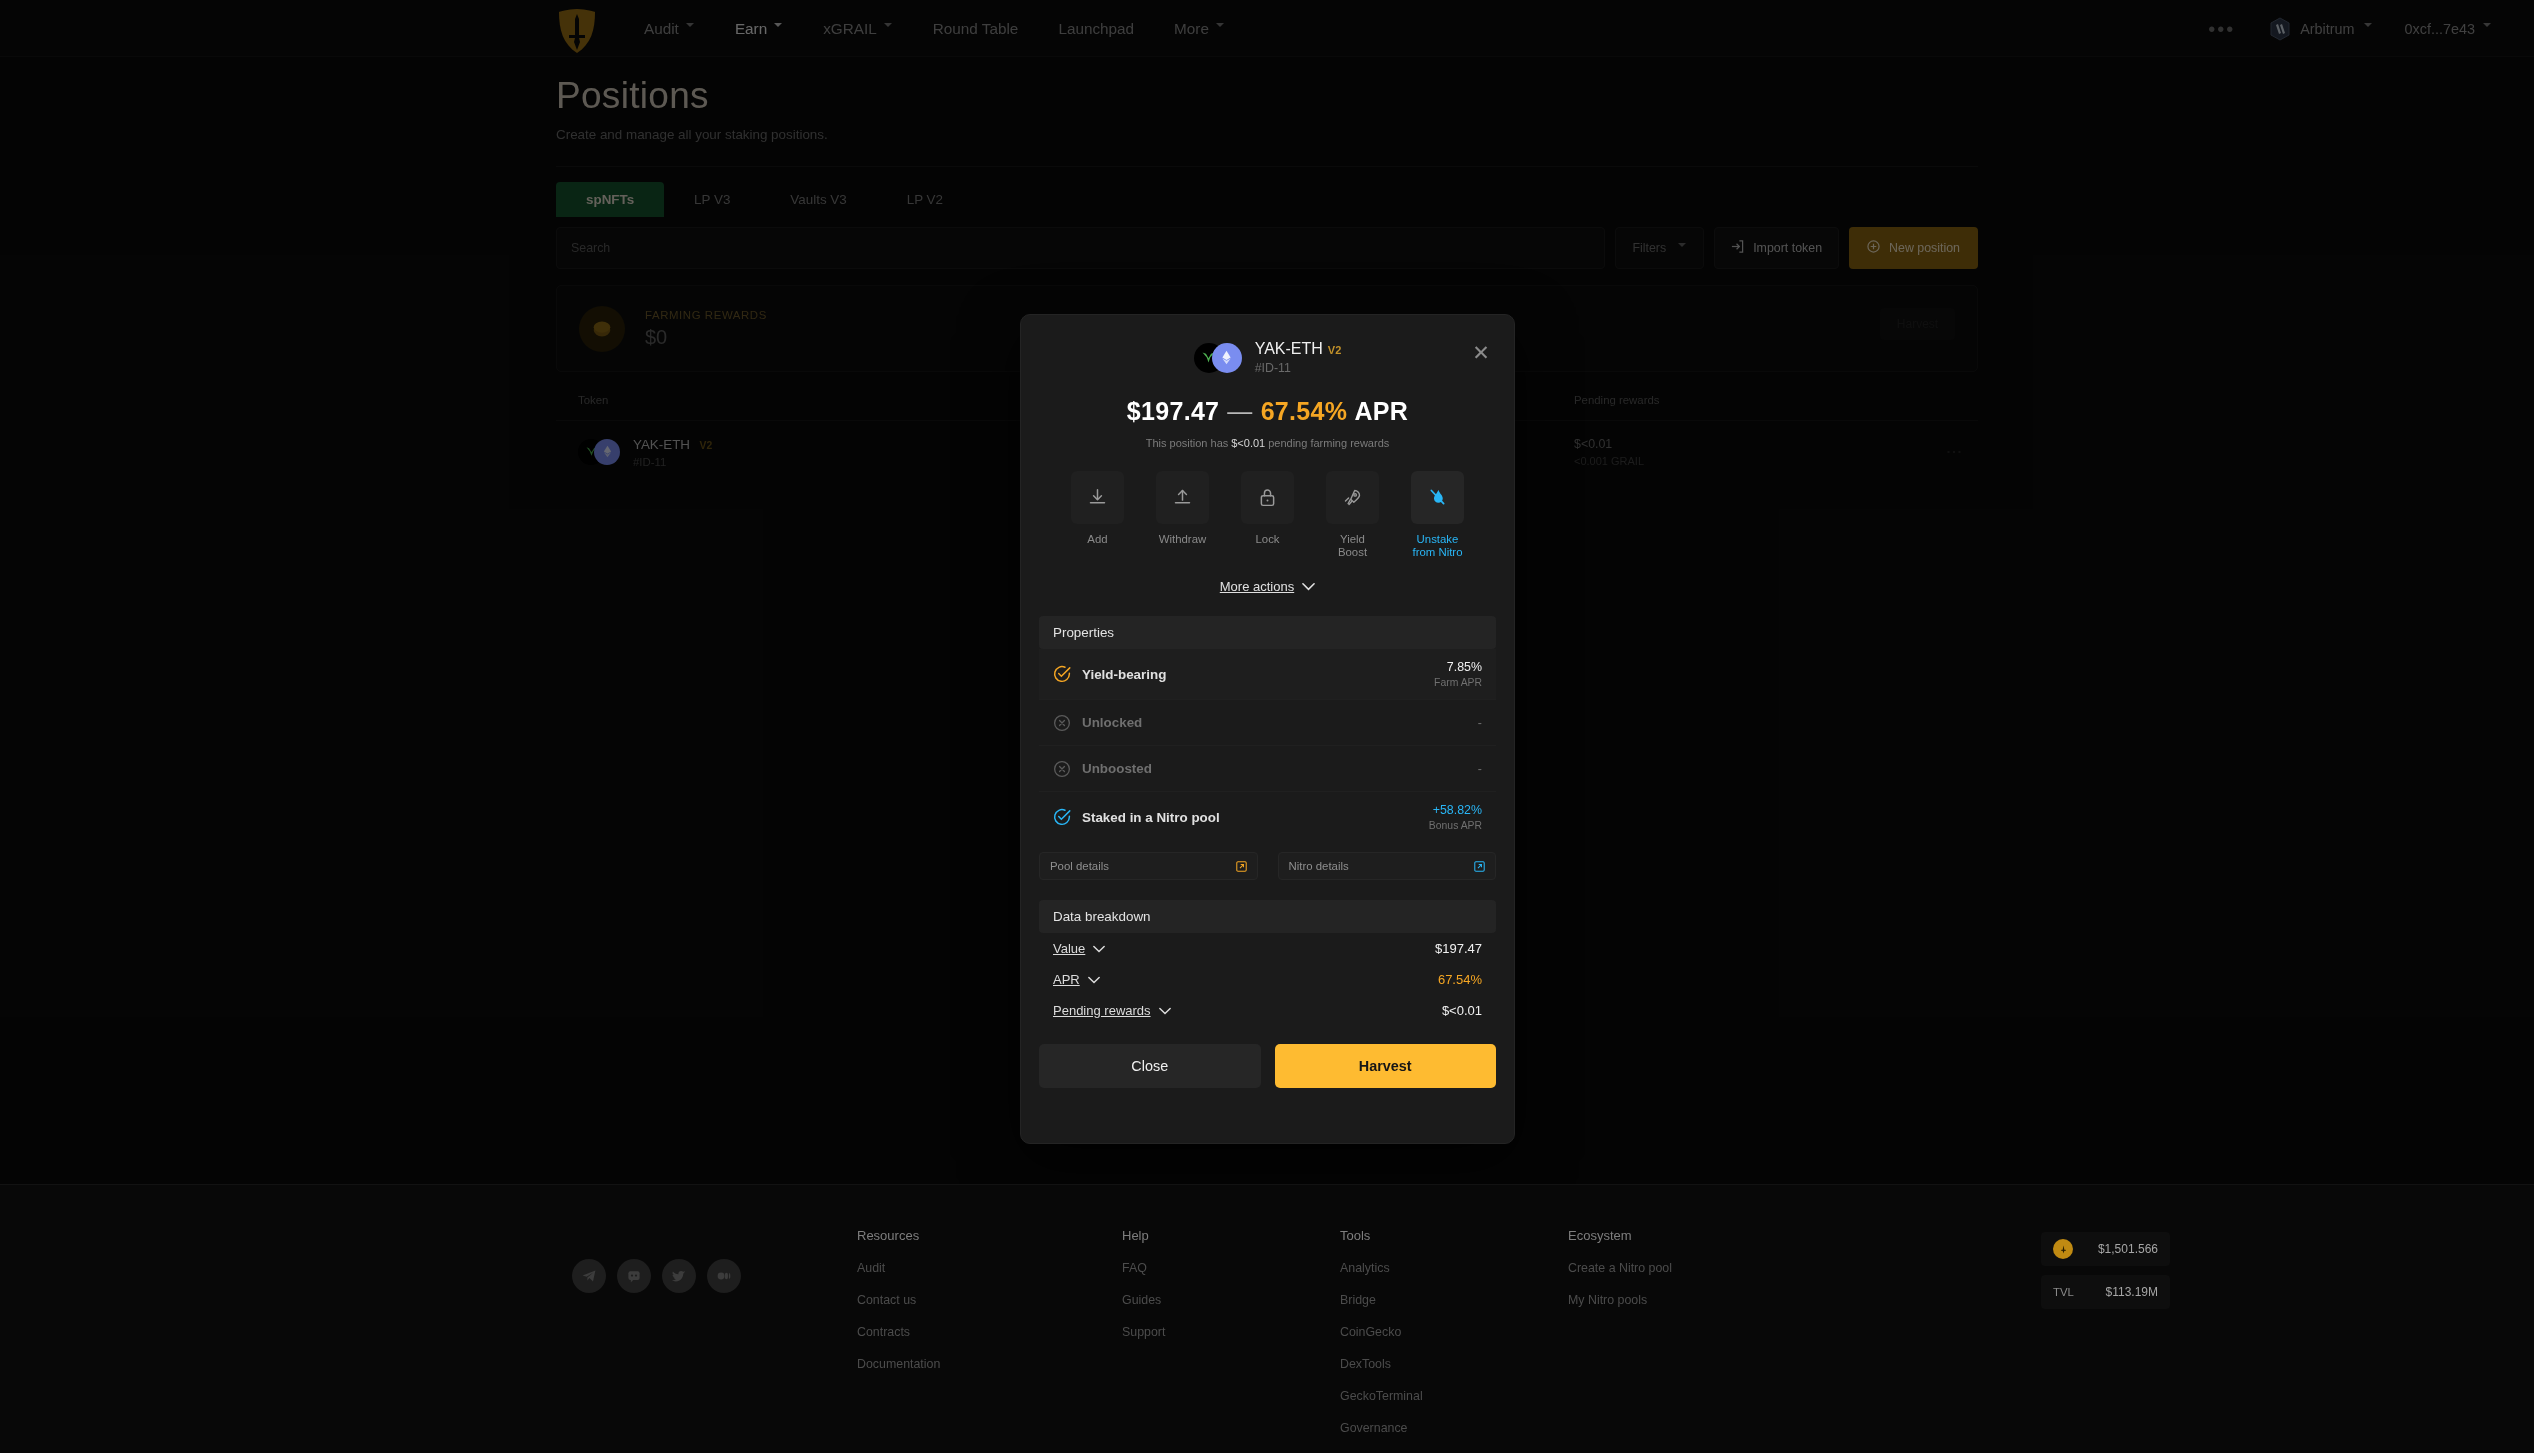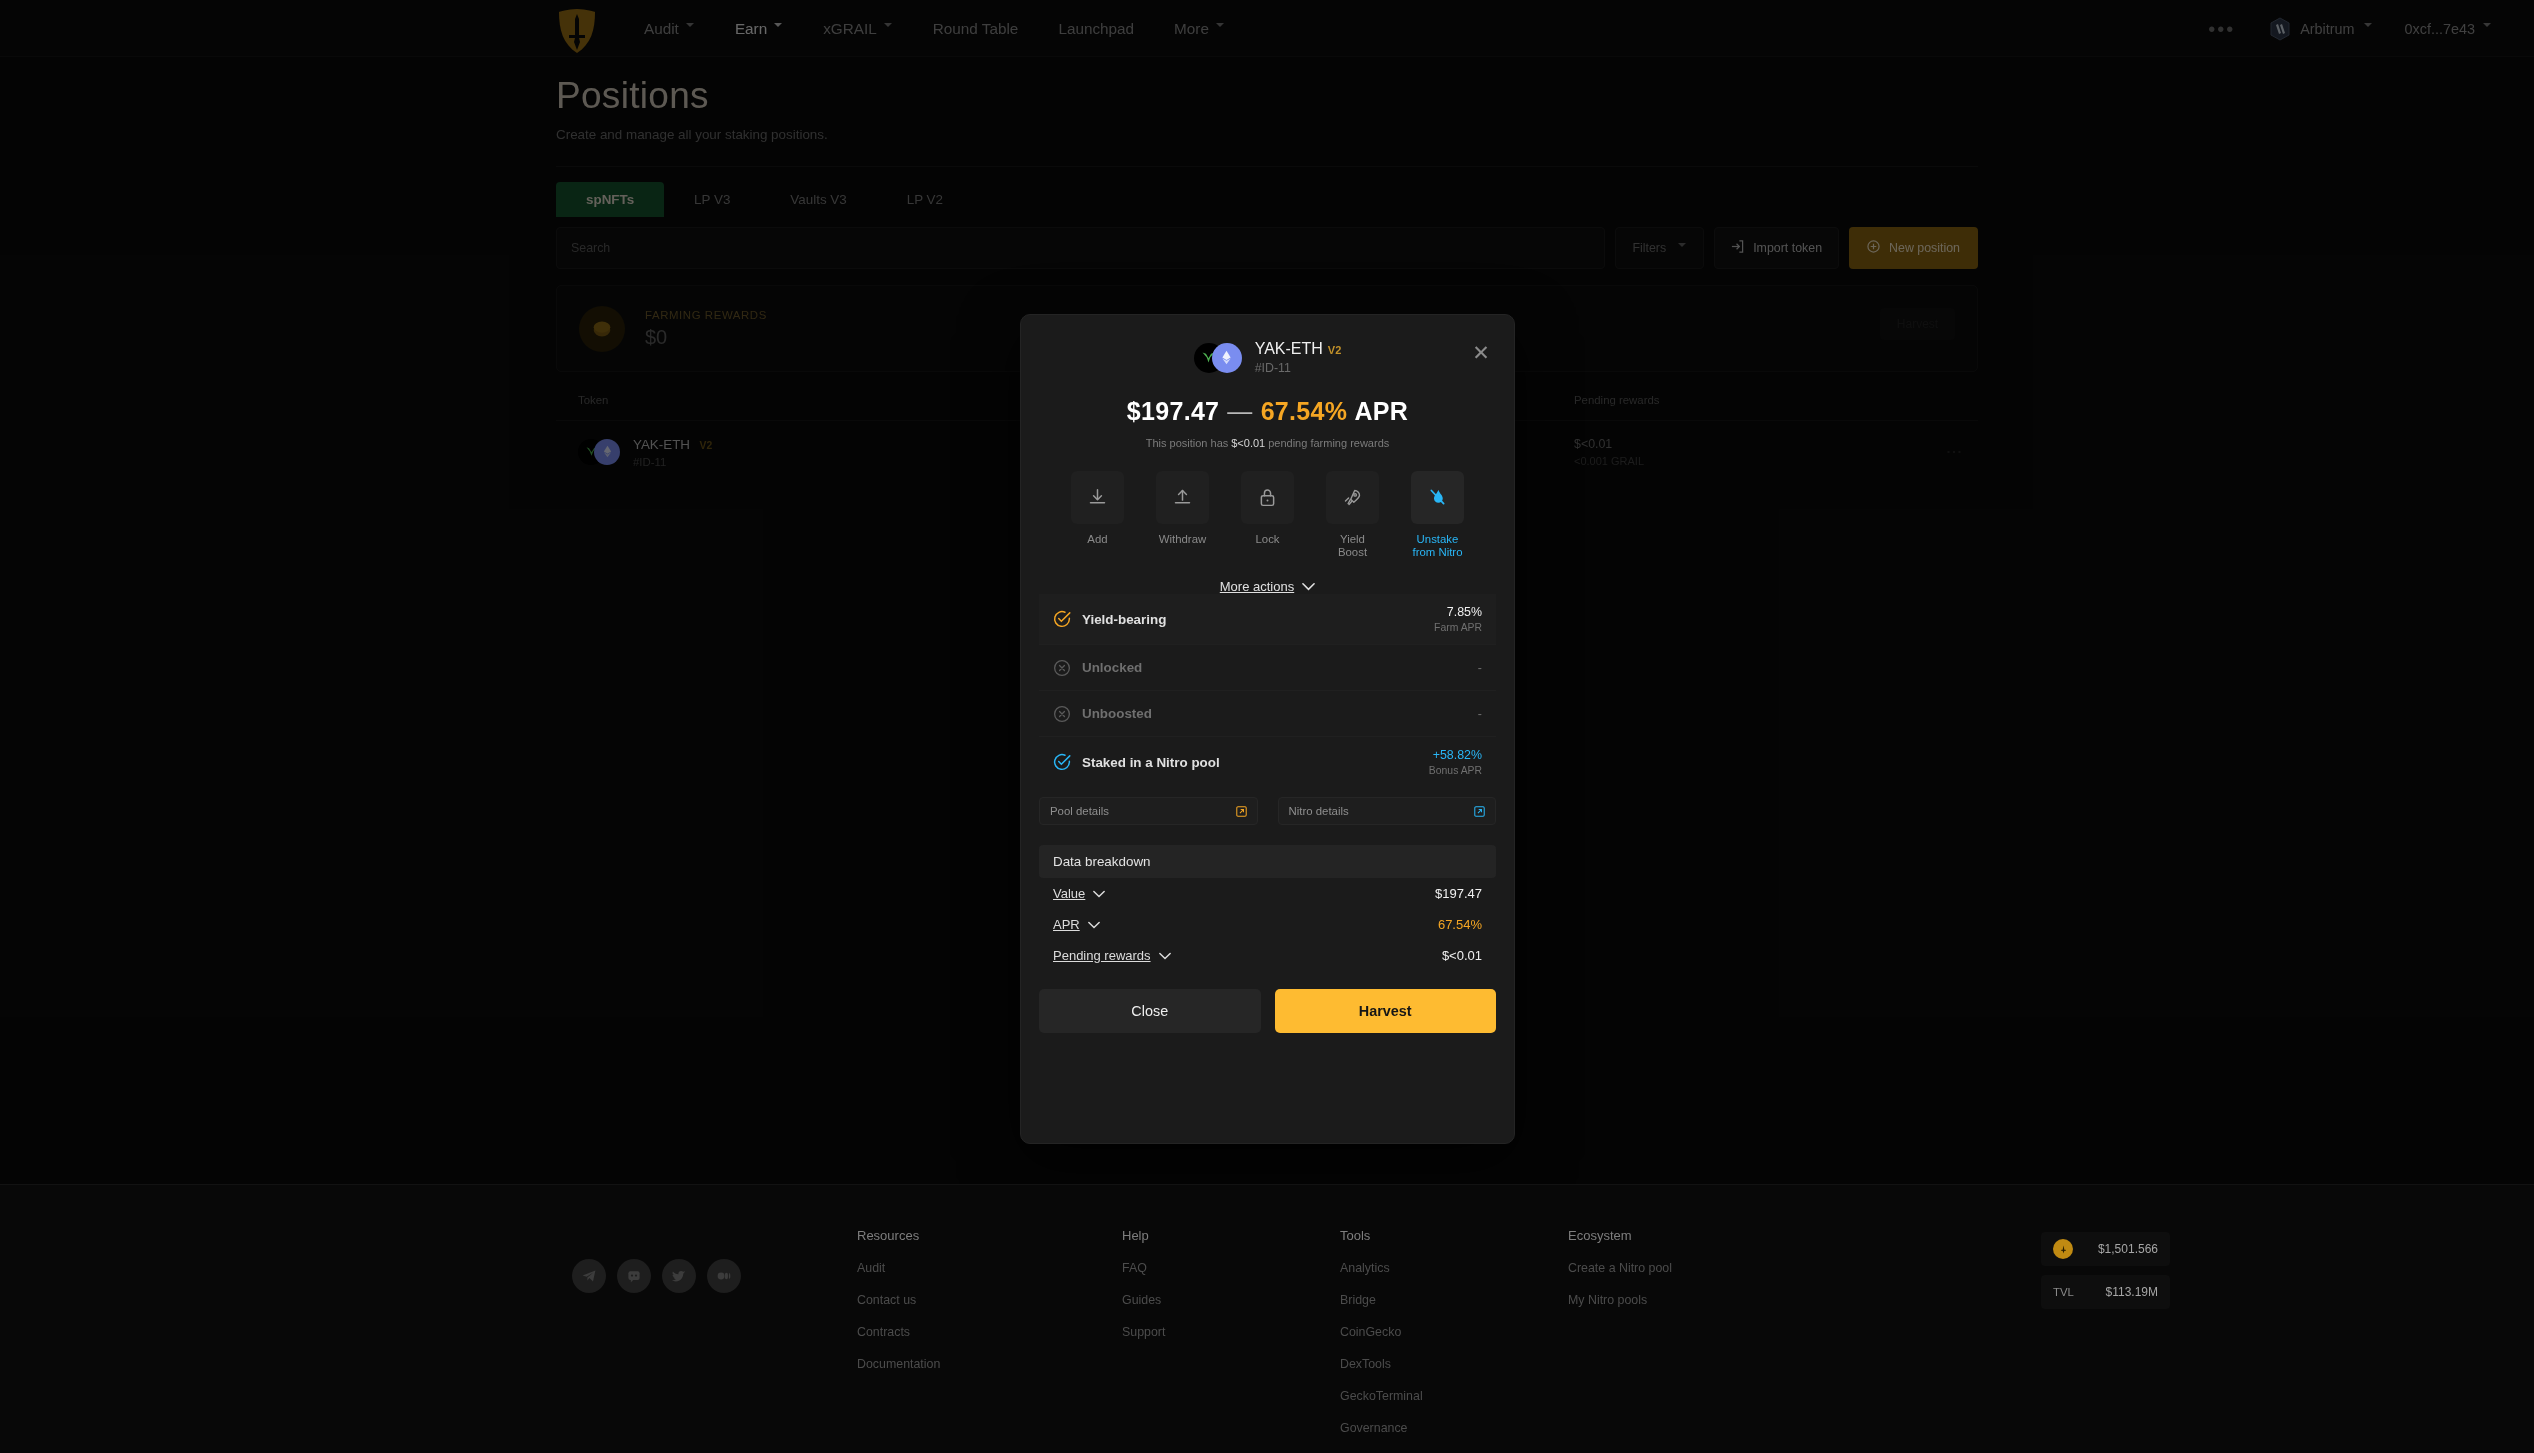--- a/index.html
+++ b/index.html
@@ -482,20 +482,21 @@
       </div>
     </div>
 
     <div class="more-actions">
       <span class="txt">More actions</span>
       <svg viewBox="0 0 14 9" width="13" height="9" fill="none" stroke="#e0e0e0" stroke-width="1.7" stroke-linecap="round">
           <path d="M1 1.5L7 7.5 13 1.5"></path>
         </svg>
     </div>
 
+    <div class="sect-head">Properties</div>
 
     <div class="prop-row first">
       <div class="prop-left">
         <svg viewBox="0 0 22 22" width="18" height="18" fill="none" stroke="#f5a623" stroke-width="1.8" stroke-linecap="round">
           <path d="M20 10.2V11a9 9 0 11-5.3-8.2"></path>
             <path d="M7 10.5l3.2 3.2L20.5 3.5"></path>
         </svg>
         <span class="prop-name">Yield-bearing</span>
       </div>
       <div class="prop-right">

